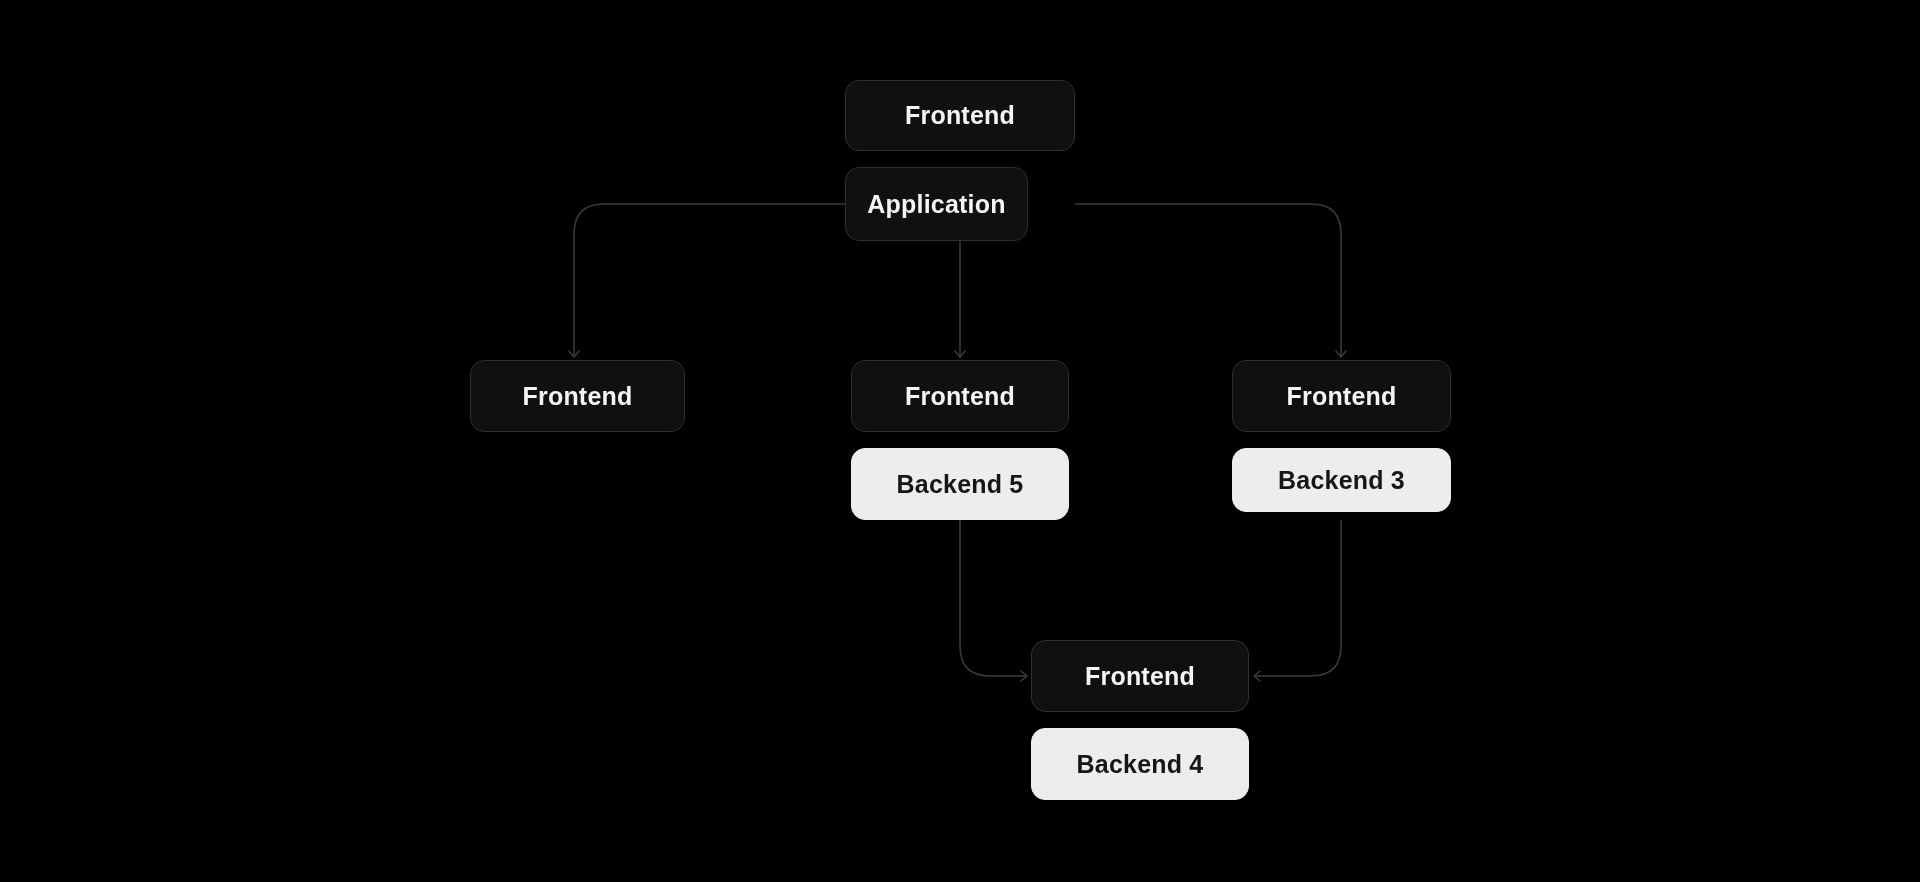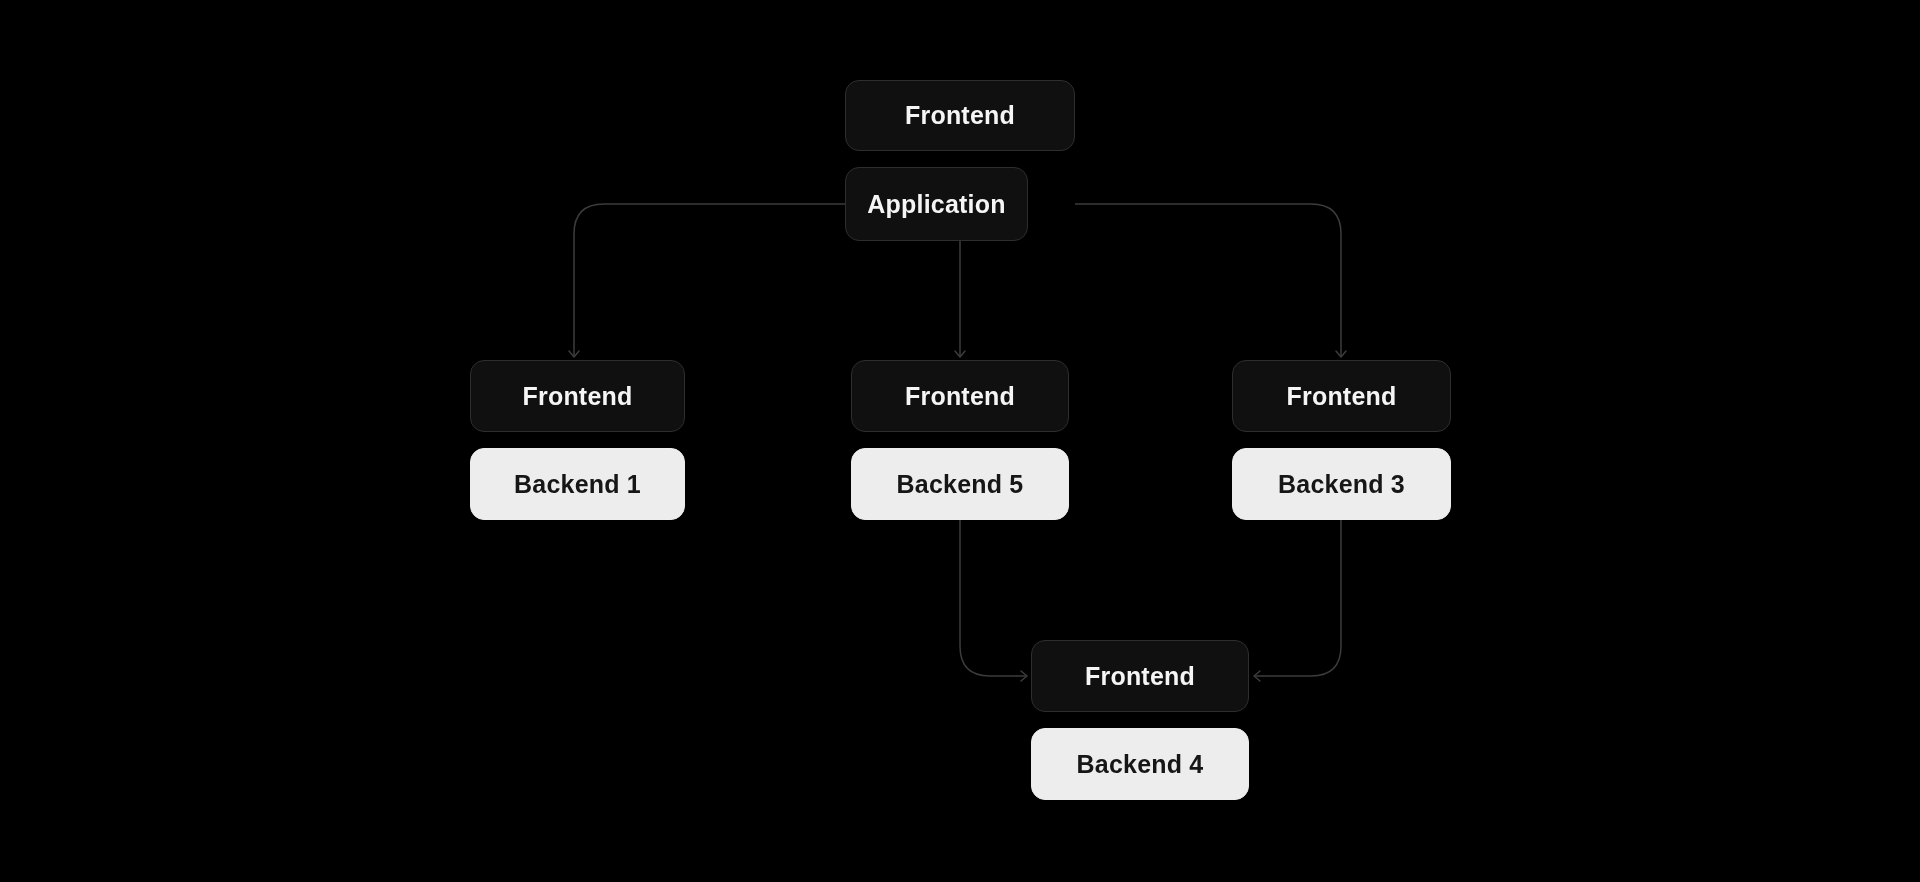--- a/index.html
+++ b/index.html
@@ -74,37 +74,34 @@
   </div>
 
   <div class="node dark" style="left:845px;  top:167px; width:183px; height:74px;">
     <span>Application</span>
   </div>
 
   <div class="node dark" style="left:470px;  top:360px; width:215px; height:72px;">
     <span>Frontend</span>
   </div>
 
-  <div class="node light" style="left:470px;  top:448px; width:215px; height:72px;">
-    <span>Backend 1</span>
-  </div>
 
   <div class="node dark" style="left:851px;  top:360px; width:218px; height:72px;">
     <span>Frontend</span>
   </div>
 
   <div class="node light" style="left:851px;  top:448px; width:218px; height:72px;">
     <span>Backend 5</span>
   </div>
 
   <div class="node dark" style="left:1232px; top:360px; width:219px; height:72px;">
     <span>Frontend</span>
   </div>
 
-  <div class="node light" style="left:1232px; top:448px; width:219px; height:72px;">
+  <div class="node light" style="left:1232px; top:448px; width:219px; height:64px;">
     <span>Backend 3</span>
   </div>
 
   <div class="node dark" style="left:1031px; top:640px; width:218px; height:72px;">
     <span>Frontend</span>
   </div>
 
   <div class="node light" style="left:1031px; top:728px; width:218px; height:72px;">
     <span>Backend 4</span>
   </div>

